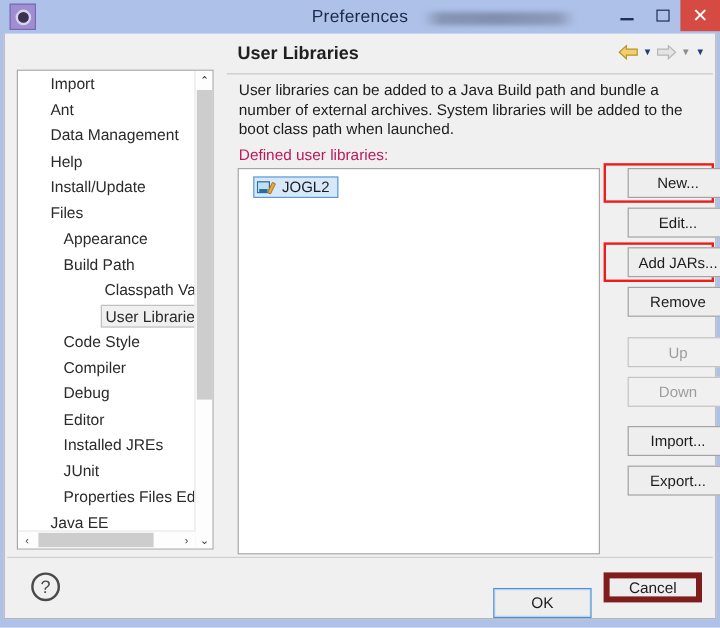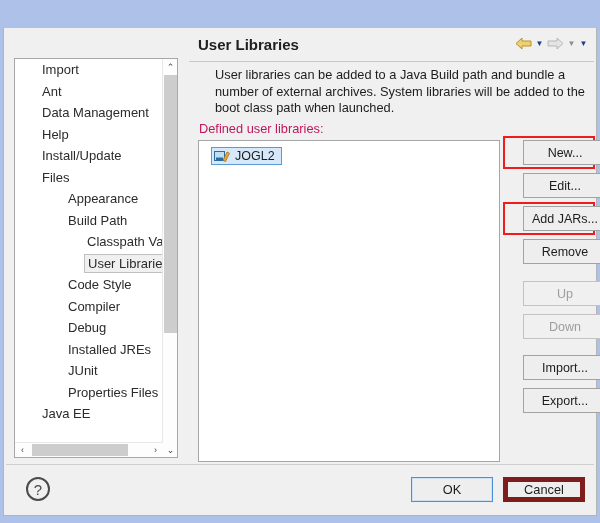--- a/index.html
+++ b/index.html
@@ -132,21 +132,21 @@
   .tree-item {
     position: relative;
     height: 21.5px;
     line-height: 21.5px;
     font-size: 13px;
     color: #2b2b2b;
     white-space: nowrap;
     overflow: hidden;
   }
   .lvl0 { padding-left: 27px; }
-  .lvl1 { padding-left: 53px; }
+  .lvl1 { padding-left: 38px; }
   .lvl2 { padding-left: 72px; }
   .tree-item.selected > span {
     background: #f0f0f0;
     border: 1px solid #c0c0c0;
     padding: 1px 4px 1px 3px;
     margin-left: -3px;
   }
 
   
   .vscroll {
@@ -227,21 +227,20 @@
   }
   .c-dark { color: #1d3f80; }
   .c-grey { color: #8d8d8d; }
   .desc {
     position: absolute;
     left: 10px; top: 37px;
     width: 372px;
     font-size: 12.8px;
     color: #1c1c1c;
     line-height: 16.5px;
-    margin-left: 16px;
   }
   .defined-label {
     position: absolute;
     left: 10px; top: 91px;
     font-size: 12.8px;
     color: #be185d;
   }
   .list-box {
     position: absolute;
     left: 9px; top: 110px;
@@ -328,48 +327,66 @@
     font-family: "Liberation Sans", sans-serif;
     font-size: 12.8px;
     color: #1c1c1c;
     display: flex; align-items: center; justify-content: center;
     cursor: default;
   }
   .fbtn.primary {
     border: 1px solid #4a90d9;
     box-shadow: 0 0 0 1px #cfe2f5 inset;
   }
-  .btn-ok { left: 405px; }
+  .btn-ok { left: 405px; margin-top: 13px; }
   .btn-cancel { left: 497px; }
 </style>
 </head>
 <body>
 
 <div class="window">
 
+  <div class="titlebar">
+    <div class="app-icon">
+      <div class="ring"></div>
+    </div>
+    <div class="title-text">Preferences</div>
+    <div class="redaction"></div>
+
+    <div class="win-btn btn-min">
+      <div class="min-glyph"></div>
+    </div>
+    <div class="win-btn btn-max">
+      <div class="max-glyph"></div>
+    </div>
+    <div class="win-btn btn-close">
+      <span>✕</span>
+    </div>
+  </div>
 
   <div class="body">
 
     <div class="left-pane">
 
       <div class="tree-box">
         <div class="tree-items" id="tree-items">
             <div class="tree-item lvl0"><span>Import</span></div>
             <div class="tree-item lvl0"><span>Ant</span></div>
             <div class="tree-item lvl0"><span>Data Management</span></div>
             <div class="tree-item lvl0"><span>Help</span></div>
             <div class="tree-item lvl0"><span>Install/Update</span></div>
             <div class="tree-item lvl0"><span>Files</span></div>
             <div class="tree-item lvl1"><span>Appearance</span></div>
             <div class="tree-item lvl1"><span>Build Path</span></div>
             <div class="tree-item lvl2"><span>Classpath Variab</span></div>
             <div class="tree-item lvl2 selected"><span>User Libraries</span></div>
             <div class="tree-item lvl1"><span>Code Style</span></div>
             <div class="tree-item lvl1"><span>Compiler</span></div>
             <div class="tree-item lvl1"><span>Debug</span></div>
+            <div class="tree-item lvl1"><span>Editor</span></div>
             <div class="tree-item lvl1"><span>Installed JREs</span></div>
             <div class="tree-item lvl1"><span>JUnit</span></div>
             <div class="tree-item lvl1"><span>Properties Files Edito</span></div>
             <div class="tree-item lvl0"><span>Java EE</span></div>
           </div>
 
         <div class="vscroll">
           <div class="arrow-up">⌃</div>
           <div class="thumb"></div>
           <div class="arrow-dn">⌄</div>

